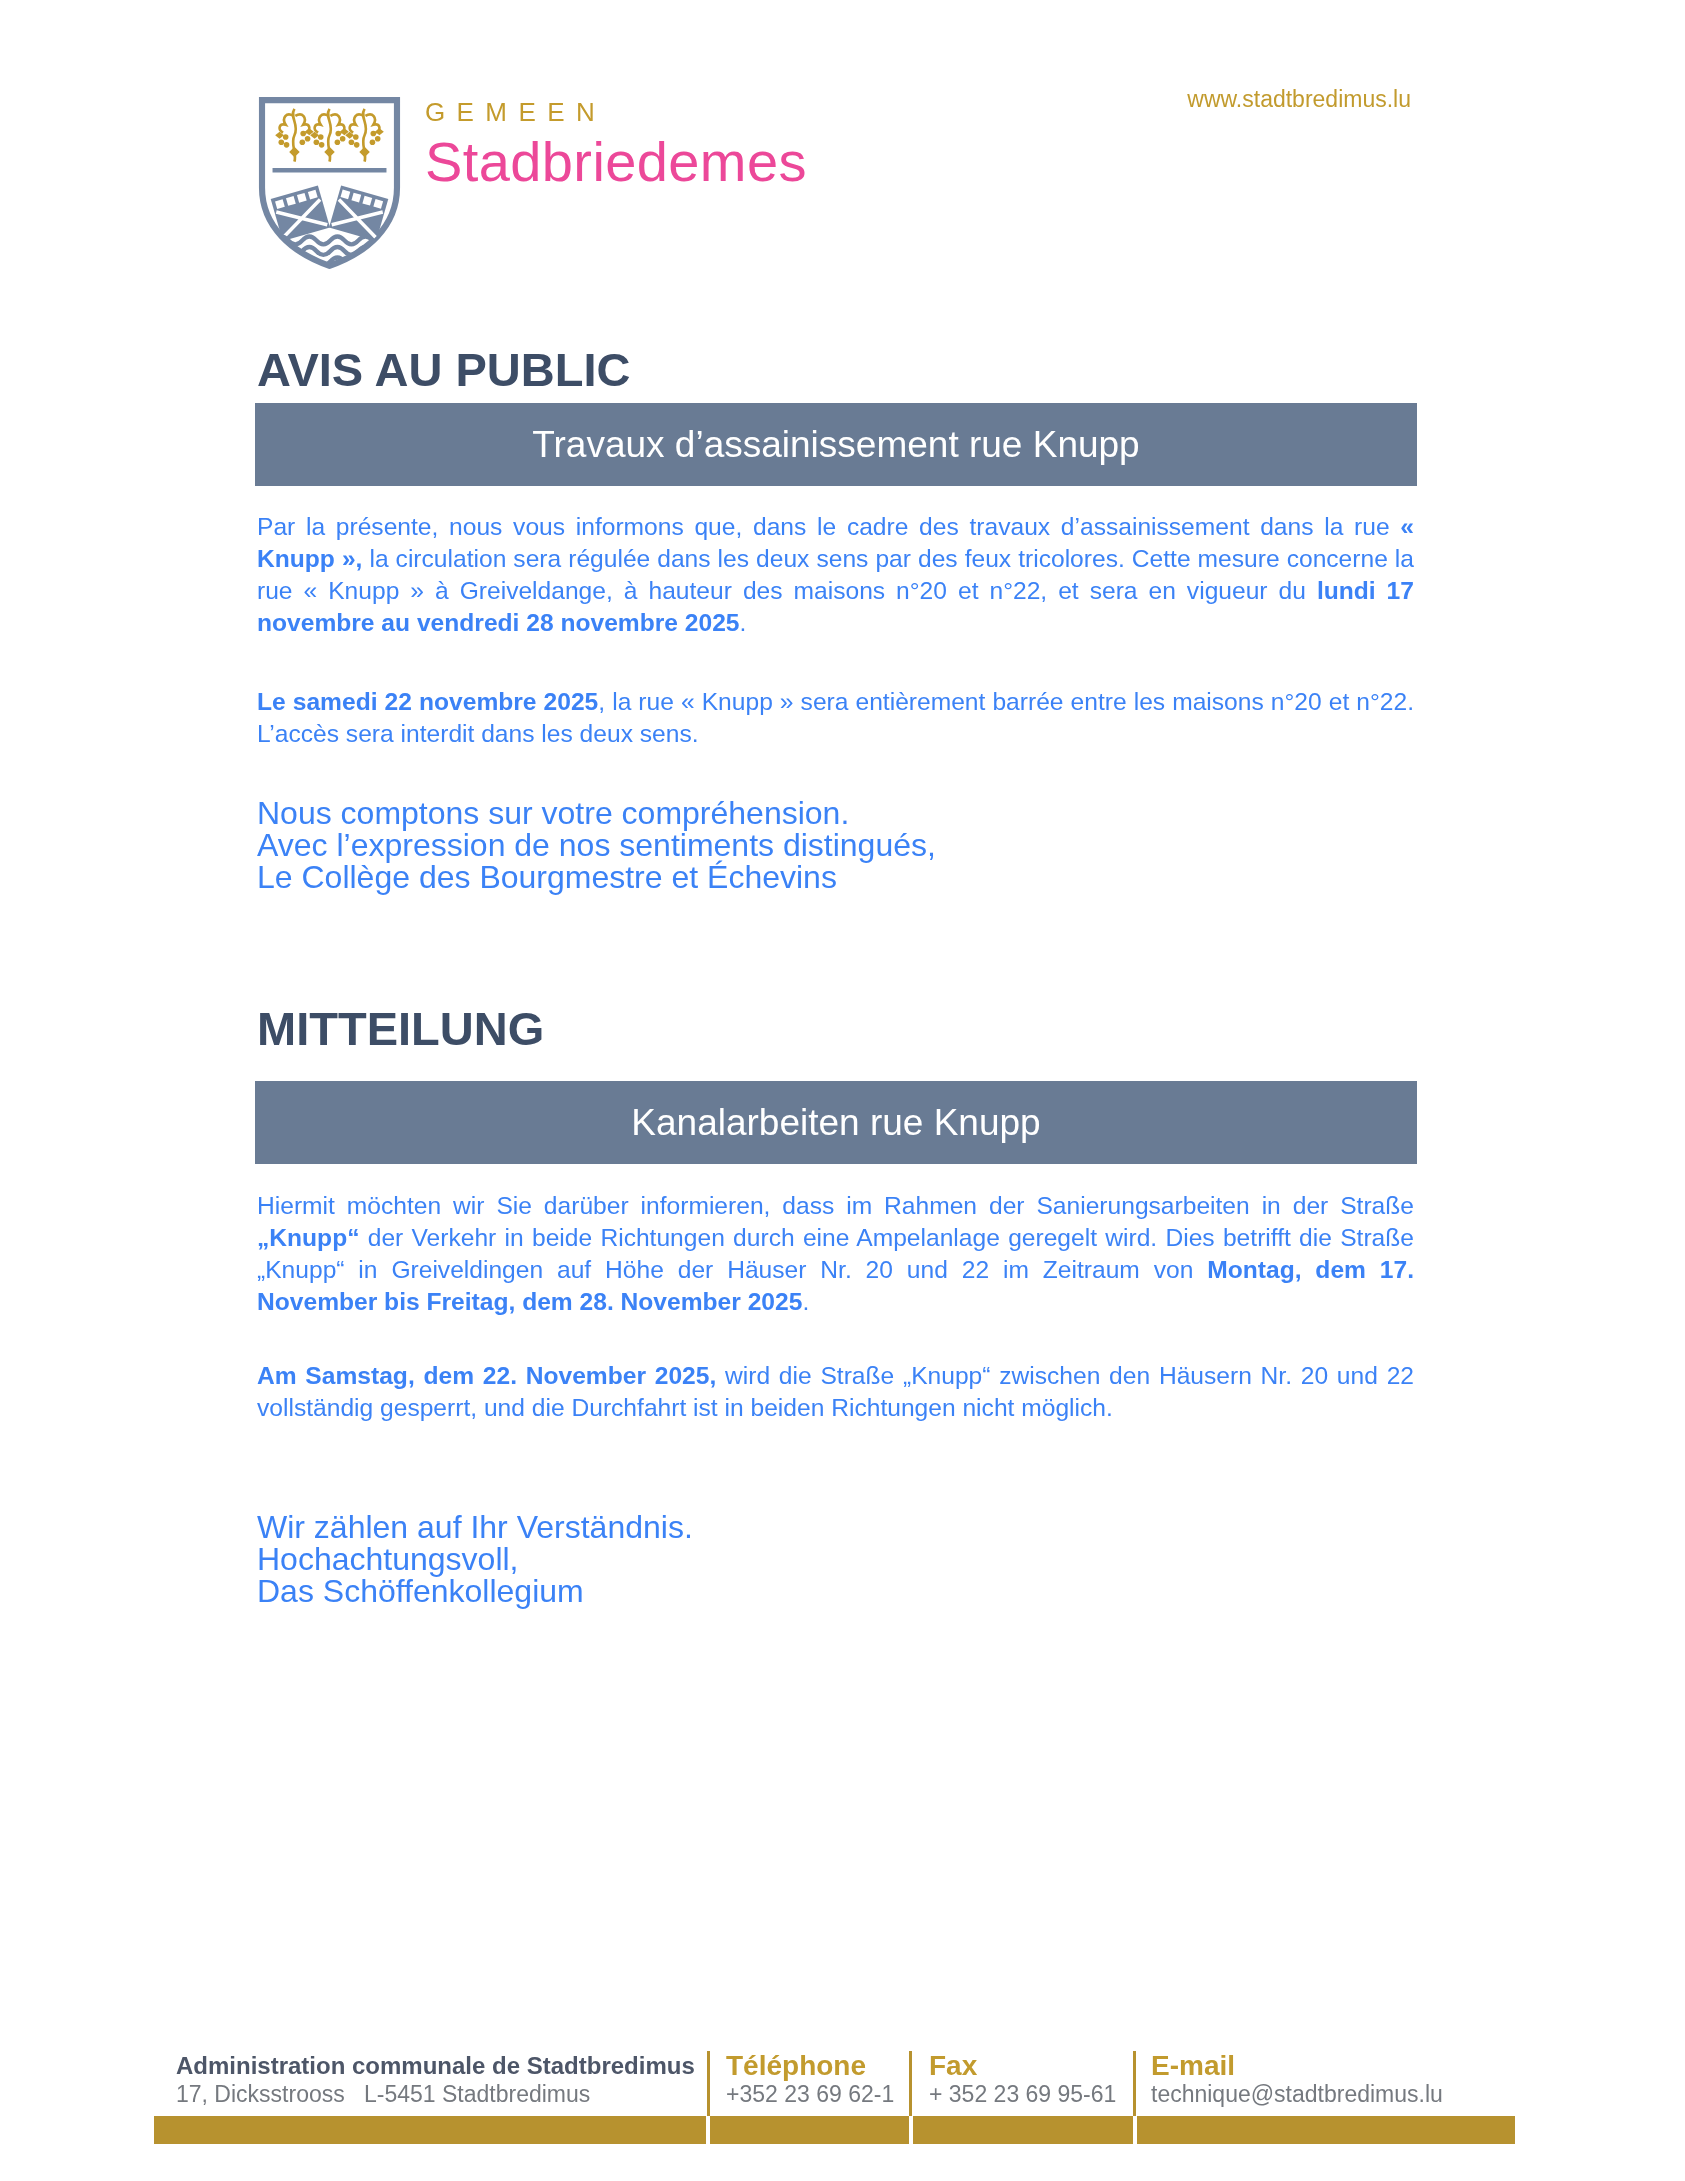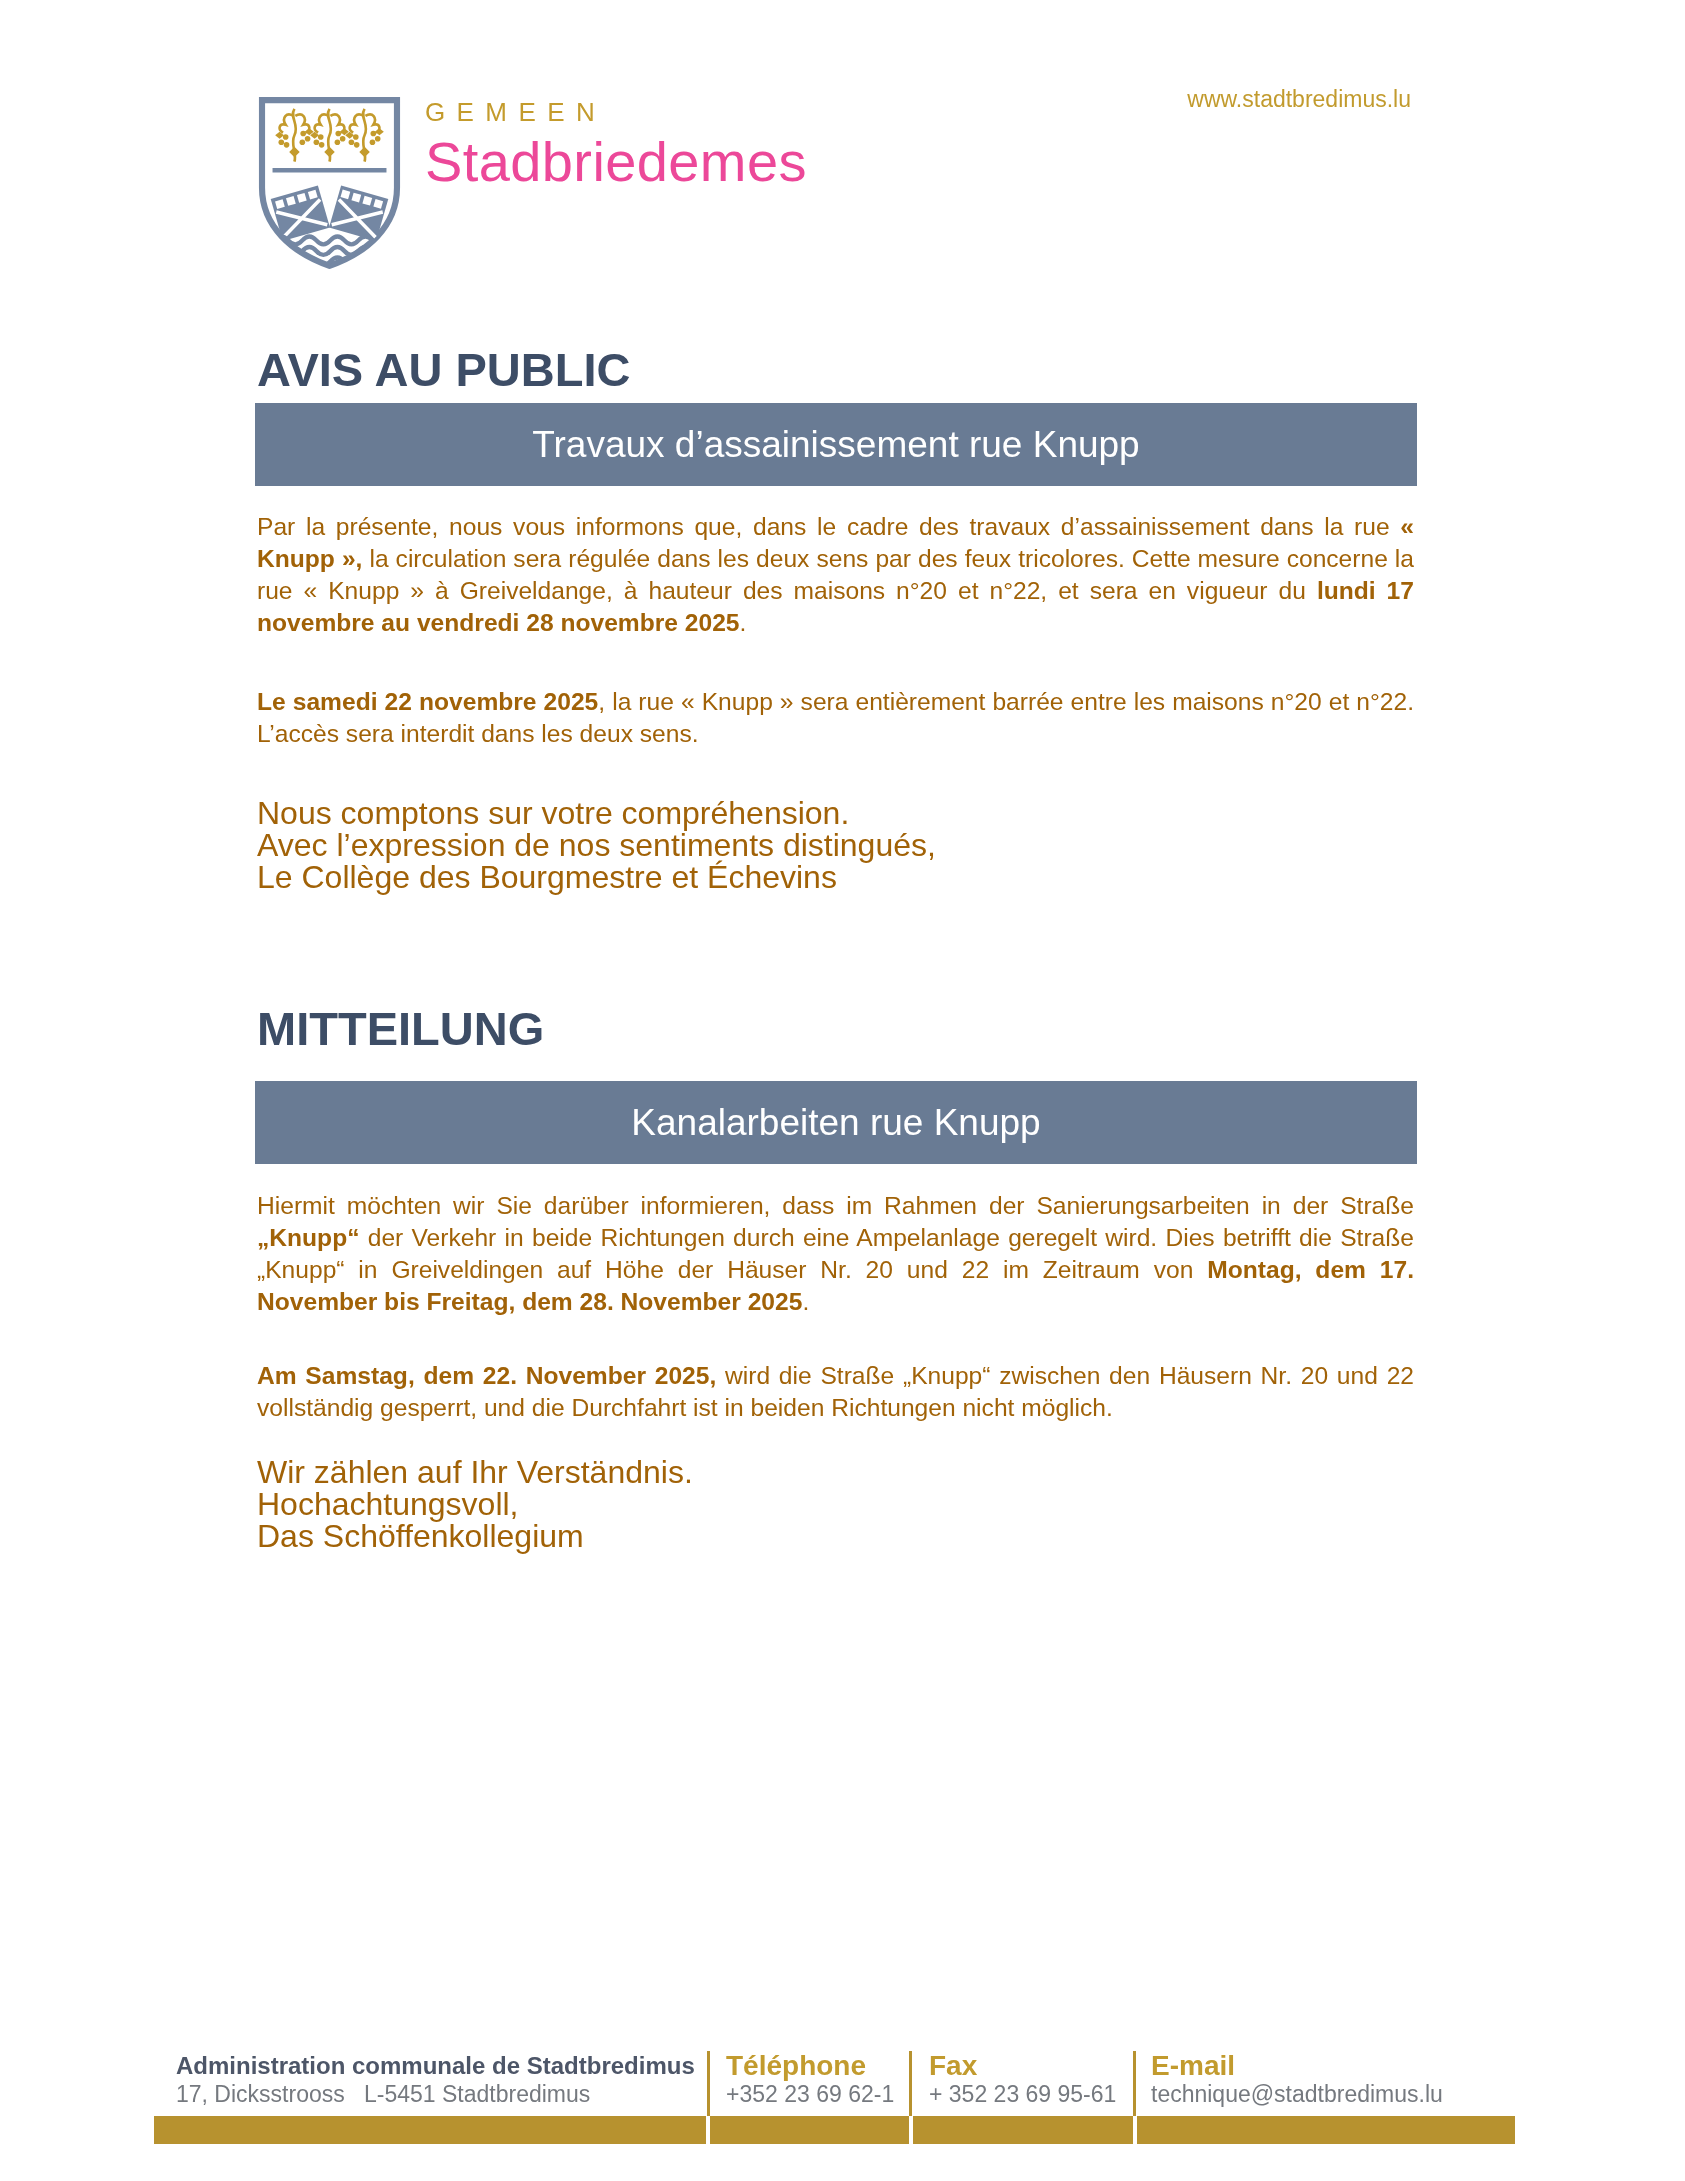--- a/index.html
+++ b/index.html
@@ -15,28 +15,28 @@
   .site-url{position:absolute;right:274px;top:86px;font-size:23px;line-height:26px;color:#C29B2E;text-decoration:none;}
   
   .sec-title{position:absolute;left:257px;font-size:47px;font-weight:800;color:#3D4D66;line-height:53px;letter-spacing:0px;margin:0;}
   .t-fr{top:343px;}
   .t-de{top:1002px;}
   .banner{position:absolute;left:255px;width:1162px;height:83px;background:#697B94;color:#ffffff;
           display:flex;align-items:center;justify-content:center;font-size:37px;font-weight:400;}
   .b-fr{top:403px;}
   .b-de{top:1081px;}
   
-  .body-block{position:absolute;left:257px;width:1157px;color:#a16207;}
+  .body-block{position:absolute;left:257px;width:1157px;color:#3b82f6;}
   .bb-fr{top:511px;}
   .bb-de{top:1190px;}
   .body-block p{font-size:24.6px;line-height:32px;margin:0;text-align:justify;}
   .bb-fr p.p1{margin-bottom:47px;}
   .bb-fr p.p2{margin-bottom:47px;}
   .bb-de p.p1{margin-bottom:42px;}
-  .bb-de p.p2{margin-bottom:32px;}
+  .bb-de p.p2{margin-bottom:87px;}
   .closing div{font-size:32px;line-height:32px;text-align:left;}
   strong{font-weight:700;}
   
   .f-col{position:absolute;top:2051px;}
   .f-col1{left:176px;}
   .f-col2{left:726px;}
   .f-col3{left:929px;}
   .f-col4{left:1151px;}
   .f-title{font-size:24px;font-weight:700;color:#4D5668;line-height:29px;}
   .f-label{font-size:28px;font-weight:700;color:#C29B2E;line-height:29px;}

